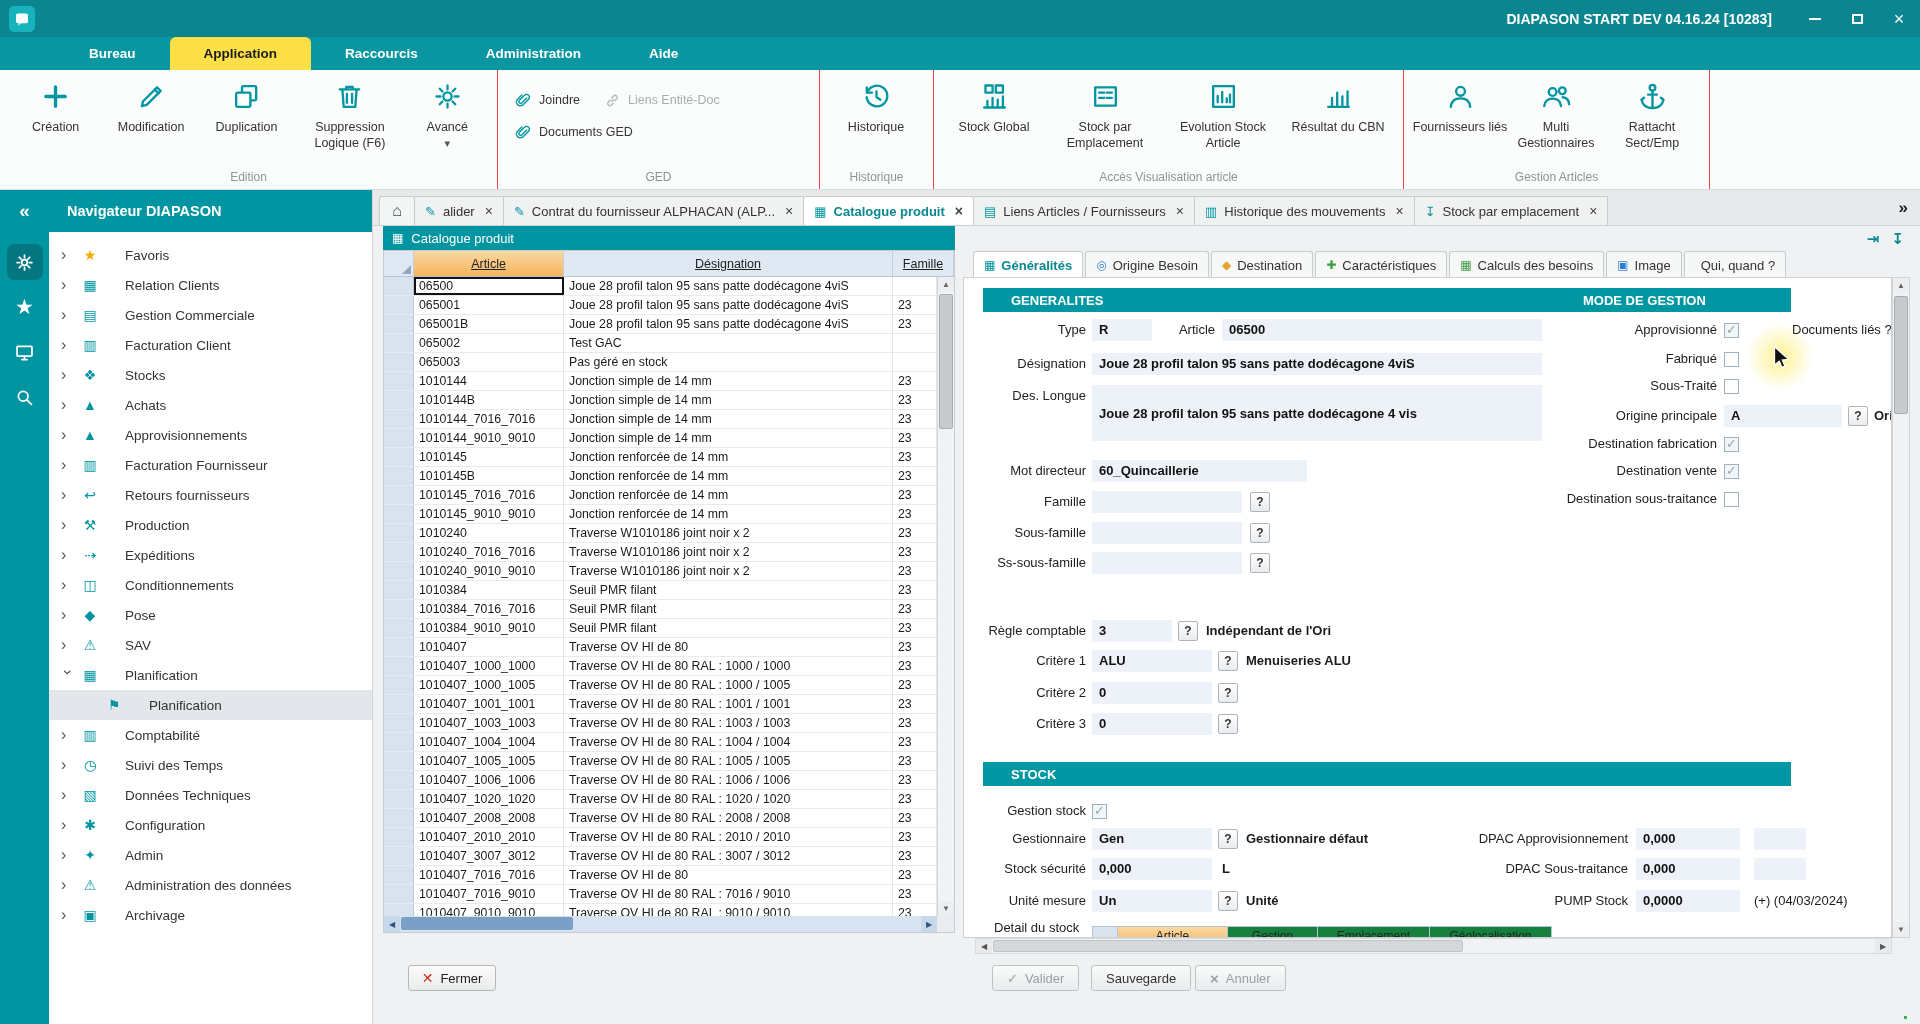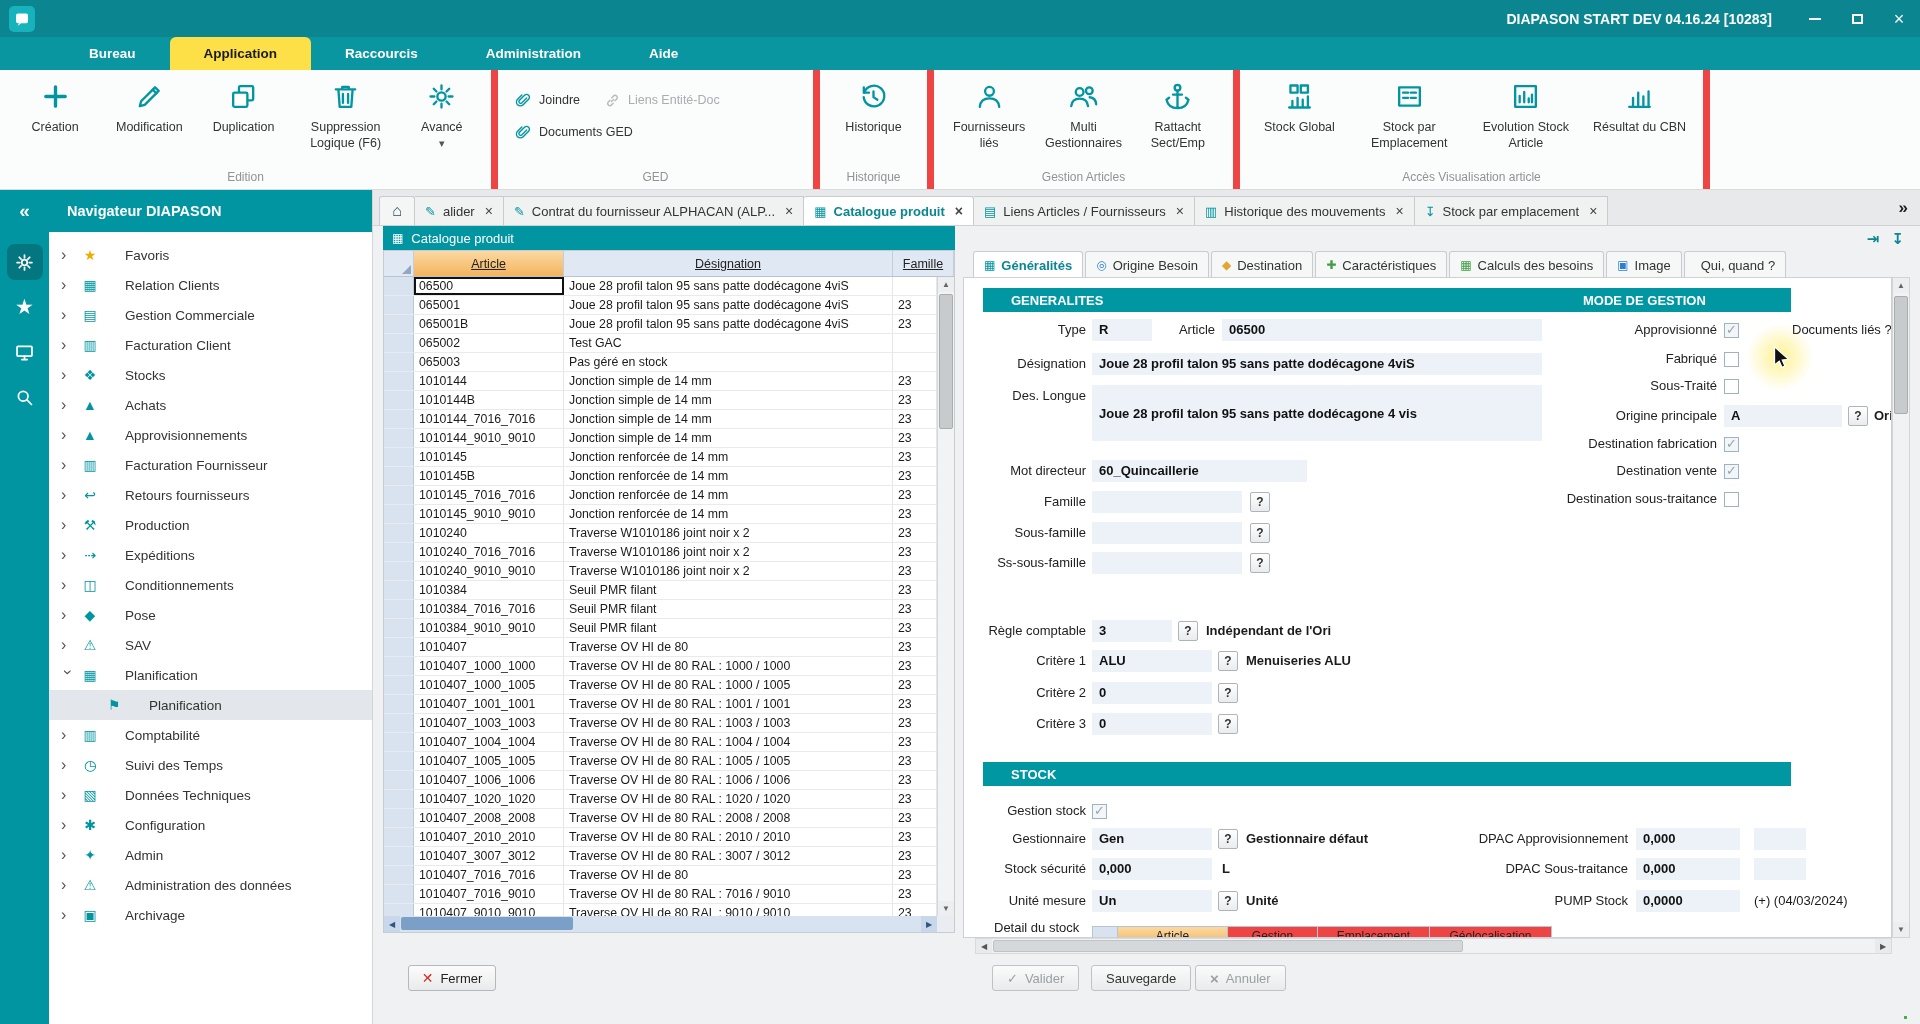--- a/index.html
+++ b/index.html
@@ -17,21 +17,21 @@
 .ico-max{width:11px;height:10px;border:2px solid #fff}
 .ico-close{font-size:18px;line-height:1;color:#fff}
 
 
 .menubar{position:absolute;left:0;top:37px;right:0;height:33px;background:#0a96a1;display:flex;padding-left:55px}
 .menu-item{display:flex;align-items:center;padding:0 34px;color:#fff;font-weight:bold;font-size:13.5px}
 .menu-item.active{background:#fde047;color:#1c1c1c;border-radius:6px 6px 0 0}
 
 
 .ribbon{position:absolute;left:0;top:70px;right:0;height:120px;background:#fbfcfc;border-bottom:1px solid #d9dcde;display:flex}
-.rgroup{position:relative;height:100%;border-right:7px solid #ef4444;padding:4px 8px 0 8px}
+.rgroup{position:relative;height:100%;border-right:1px solid #ef4444;padding:4px 8px 0 8px}
 .rgroup-label{position:absolute;bottom:5px;left:0;right:0;text-align:center;color:#8f9496;font-size:12px}
 .rbtns{display:flex;align-items:flex-start}
 .rbtn{display:flex;flex-direction:column;align-items:center;width:96px;min-height:88px;padding-top:7px;text-align:center;font-size:12.5px;color:#333;border-radius:3px}
 .rbtn svg{width:31px;height:31px;stroke:#0095a0;fill:none;stroke-width:1.8;stroke-linecap:round;stroke-linejoin:round;margin-bottom:7px}
 .rbtn .lbl{line-height:1.3;max-width:100px}
 .rbtn .caret{color:#555;font-size:11px;margin-top:2px}
 .ged-rows{padding-top:10px}
 .ged-row{display:flex;gap:6px}
 .sbtn{display:flex;align-items:center;height:26px;padding:0 9px;font-size:12.5px;color:#333;border-radius:3px;margin:3px 0}
 .sbtn svg{width:17px;height:17px;margin-right:7px;stroke:#0095a0;fill:none;stroke-width:2;stroke-linecap:round;stroke-linejoin:round}
@@ -128,21 +128,21 @@
 .fbox{position:absolute;height:22px;background:#edf2f8;color:#111;font-weight:bold;font-size:13px;line-height:22px;padding:0 7px;white-space:nowrap;overflow:hidden}
 .fbox.tall{height:56px;line-height:20px;padding-top:19px}
 .fbox.center{}
 .cb{position:absolute;width:15px;height:15px;background:#fff;border:1px solid #9fb2c0}
 .cb.checked{background:#f3f6f8}
 .cb.checked::after{content:"✓";position:absolute;left:1px;top:-2px;color:#93a5b1;font-size:13px;font-weight:bold}
 .qbtn{position:absolute;width:20px;height:20px;background:linear-gradient(#fff,#e9ebed);border:1px solid #aeb4ba;border-radius:2px;font-size:12px;font-weight:bold;color:#333;display:flex;align-items:center;justify-content:center}
 .doclink{position:absolute;left:828px;top:44px;font-size:13px;color:#1b1b1b;white-space:nowrap}
 .stock-detail-label{position:absolute;left:30px;top:642px;font-size:13px;color:#222}
 .sd-head{position:absolute;left:128px;top:648px;display:flex;height:20px}
-.sd-cell{border:1px solid #b9c4d2;border-left:none;background:#ef4444;font-size:12px;display:flex;align-items:center;justify-content:center;padding:0 6px;color:#222}
+.sd-cell{border:1px solid #b9c4d2;border-left:none;background:#15803d;font-size:12px;display:flex;align-items:center;justify-content:center;padding:0 6px;color:#222}
 .sd-cell:first-child{border-left:1px solid #b9c4d2;width:26px;background:#d9e3f0}
 .sd-cell.orange{background:linear-gradient(#fbd9a2,#f3b45e);width:110px}
 .dvscroll{position:absolute;left:931px;top:51px;height:661px;width:18px;background:#f1f2f3;border:1px solid #d2d5d8}
 .dvscroll .vs-thumb{top:18px;height:118px}
 .dhscroll{position:absolute;left:14px;top:712px;width:917px;height:16px;background:#f1f2f3;border:1px solid #d8dbdd}
 .dhs-left,.dhs-right{position:absolute;top:0;bottom:0;width:16px;display:flex;align-items:center;justify-content:center;font-size:8px;color:#555;background:#e8eaeb}
 .dhs-left{left:0}.dhs-right{right:0}
 .dhs-left::before{content:"◀"}.dhs-right::before{content:"▶"}
 .dhs-thumb{position:absolute;left:17px;top:1px;height:12px;width:470px;background:#d5d8da;border:1px solid #bfc3c5;border-radius:2px}
 .dfooter{position:absolute;left:0;top:739px;right:0;height:30px}
@@ -280,20 +280,54 @@
               <path d="M4.5 5v4h4"></path>
               <path d="M4.8 9a8 8 0 11-.4 3.5"></path>
               <path d="M12 8v4.5l3 2"></path>
             </svg>
           <span class="lbl">Historique</span>
         </div>
       </div>
       <div class="rgroup-label">Historique</div>
     </div>
 
+    <div class="rgroup" style="width:470px">
+      <div class="rbtns">
+        <div class="rbtn" style="width:104px">
+          <svg viewBox="0 0 24 24">
+              <rect x="5" y="3.5" width="5.5" height="5.5"></rect>
+              <rect x="13" y="3.5" width="5.5" height="5.5"></rect>
+              <path d="M4 20.5h16M6.5 20.5v-5M10.5 20.5v-7.5M14.5 20.5v-6M18.5 20.5v-8.5"></path>
+            </svg>
+          <span class="lbl">Stock Global</span>
+        </div>
+        <div class="rbtn" style="width:118px">
+          <svg viewBox="0 0 24 24">
+              <rect x="4" y="5" width="16" height="14"></rect>
+              <path d="M7 9h4M13 9h4M7 13h4M13 13h4"></path>
+            </svg>
+          <span class="lbl">Stock par Emplacement</span>
+        </div>
+        <div class="rbtn" style="width:118px">
+          <svg viewBox="0 0 24 24">
+              <rect x="4" y="4" width="16" height="16"></rect>
+              <path d="M7.5 16.5v-5M11 16.5v-8M14.5 16.5v-3M17 16.5v-6"></path>
+            </svg>
+          <span class="lbl">Evolution Stock Article</span>
+        </div>
+        <div class="rbtn" style="width:112px">
+          <svg viewBox="0 0 24 24">
+              <path d="M4 20h16M7 19v-6M11 19V9M15 19v-7M19 19V8"></path>
+            </svg>
+          <span class="lbl">Résultat du CBN</span>
+        </div>
+      </div>
+      <div class="rgroup-label">Accès Visualisation article</div>
+    </div>
+
     <div class="rgroup" style="width:306px">
       <div class="rbtns">
         <div class="rbtn">
           <svg viewBox="0 0 24 24">
               <circle cx="12" cy="8" r="3.4"></circle>
               <path d="M4.5 20c.5-4.5 3.5-6.5 7.5-6.5s7 2 7.5 6.5"></path>
             </svg>
           <span class="lbl">Fournisseurs liés</span>
         </div>
         <div class="rbtn">
@@ -307,54 +341,20 @@
         </div>
         <div class="rbtn">
           <svg viewBox="0 0 24 24">
               <circle cx="12" cy="5.2" r="2.2"></circle>
               <path d="M12 7.5V21M8.5 10.5h7M3.5 14.5c1 4.5 4.5 6.5 8.5 6.5s7.5-2 8.5-6.5M3.5 14.5L5.5 13M20.5 14.5L18.5 13"></path>
             </svg>
           <span class="lbl">Rattacht Sect/Emp</span>
         </div>
       </div>
       <div class="rgroup-label">Gestion Articles</div>
-    </div>
-
-    <div class="rgroup" style="width:470px">
-      <div class="rbtns">
-        <div class="rbtn" style="width:104px">
-          <svg viewBox="0 0 24 24">
-              <rect x="5" y="3.5" width="5.5" height="5.5"></rect>
-              <rect x="13" y="3.5" width="5.5" height="5.5"></rect>
-              <path d="M4 20.5h16M6.5 20.5v-5M10.5 20.5v-7.5M14.5 20.5v-6M18.5 20.5v-8.5"></path>
-            </svg>
-          <span class="lbl">Stock Global</span>
-        </div>
-        <div class="rbtn" style="width:118px">
-          <svg viewBox="0 0 24 24">
-              <rect x="4" y="5" width="16" height="14"></rect>
-              <path d="M7 9h4M13 9h4M7 13h4M13 13h4"></path>
-            </svg>
-          <span class="lbl">Stock par Emplacement</span>
-        </div>
-        <div class="rbtn" style="width:118px">
-          <svg viewBox="0 0 24 24">
-              <rect x="4" y="4" width="16" height="16"></rect>
-              <path d="M7.5 16.5v-5M11 16.5v-8M14.5 16.5v-3M17 16.5v-6"></path>
-            </svg>
-          <span class="lbl">Evolution Stock Article</span>
-        </div>
-        <div class="rbtn" style="width:112px">
-          <svg viewBox="0 0 24 24">
-              <path d="M4 20h16M7 19v-6M11 19V9M15 19v-7M19 19V8"></path>
-            </svg>
-          <span class="lbl">Résultat du CBN</span>
-        </div>
-      </div>
-      <div class="rgroup-label">Accès Visualisation article</div>
     </div>
     <div class="rgroup" style="flex:1;border-right:none"></div>
   </div>
 
   <div class="rail">
     <div class="rail-collapse">«</div>
     <div class="rail-icons">
       <div class="rail-tile dark">
         <svg viewBox="0 0 24 24">
             <circle cx="12" cy="12" r="3.2"></circle>

